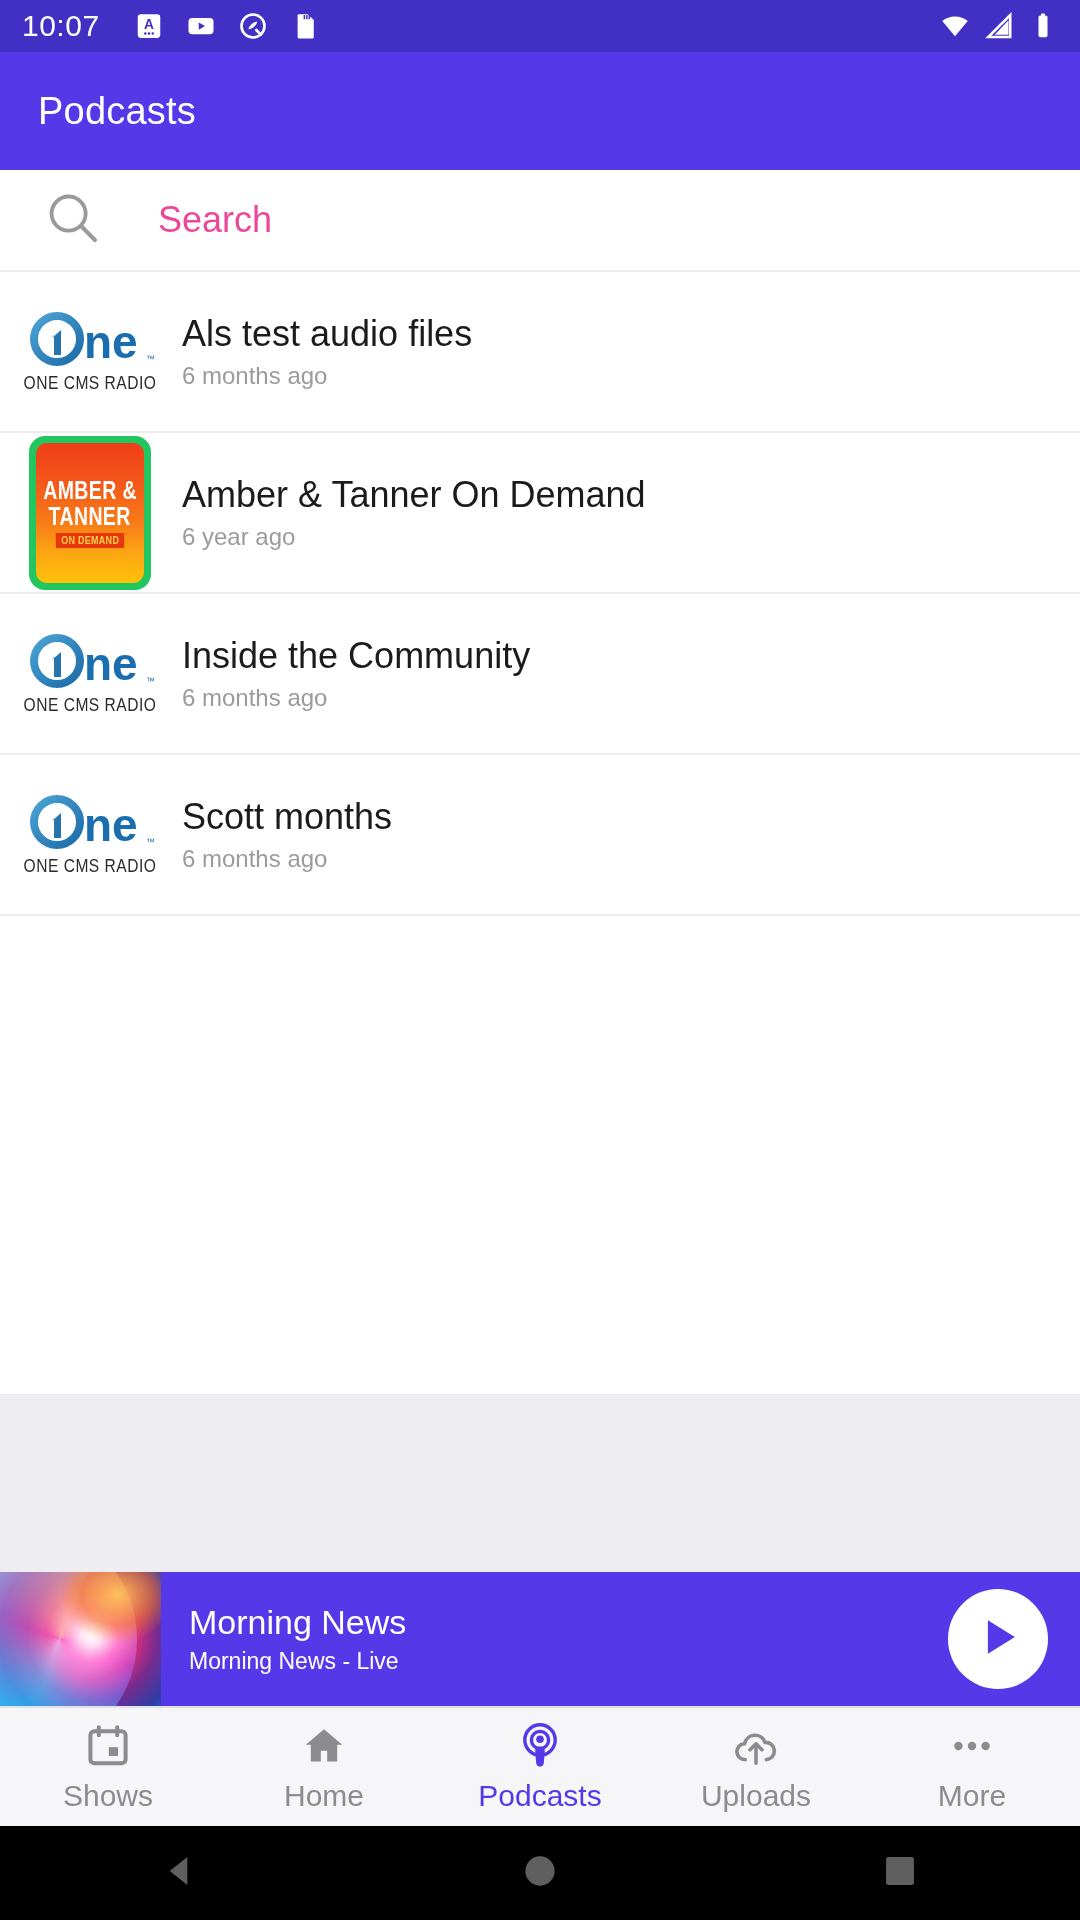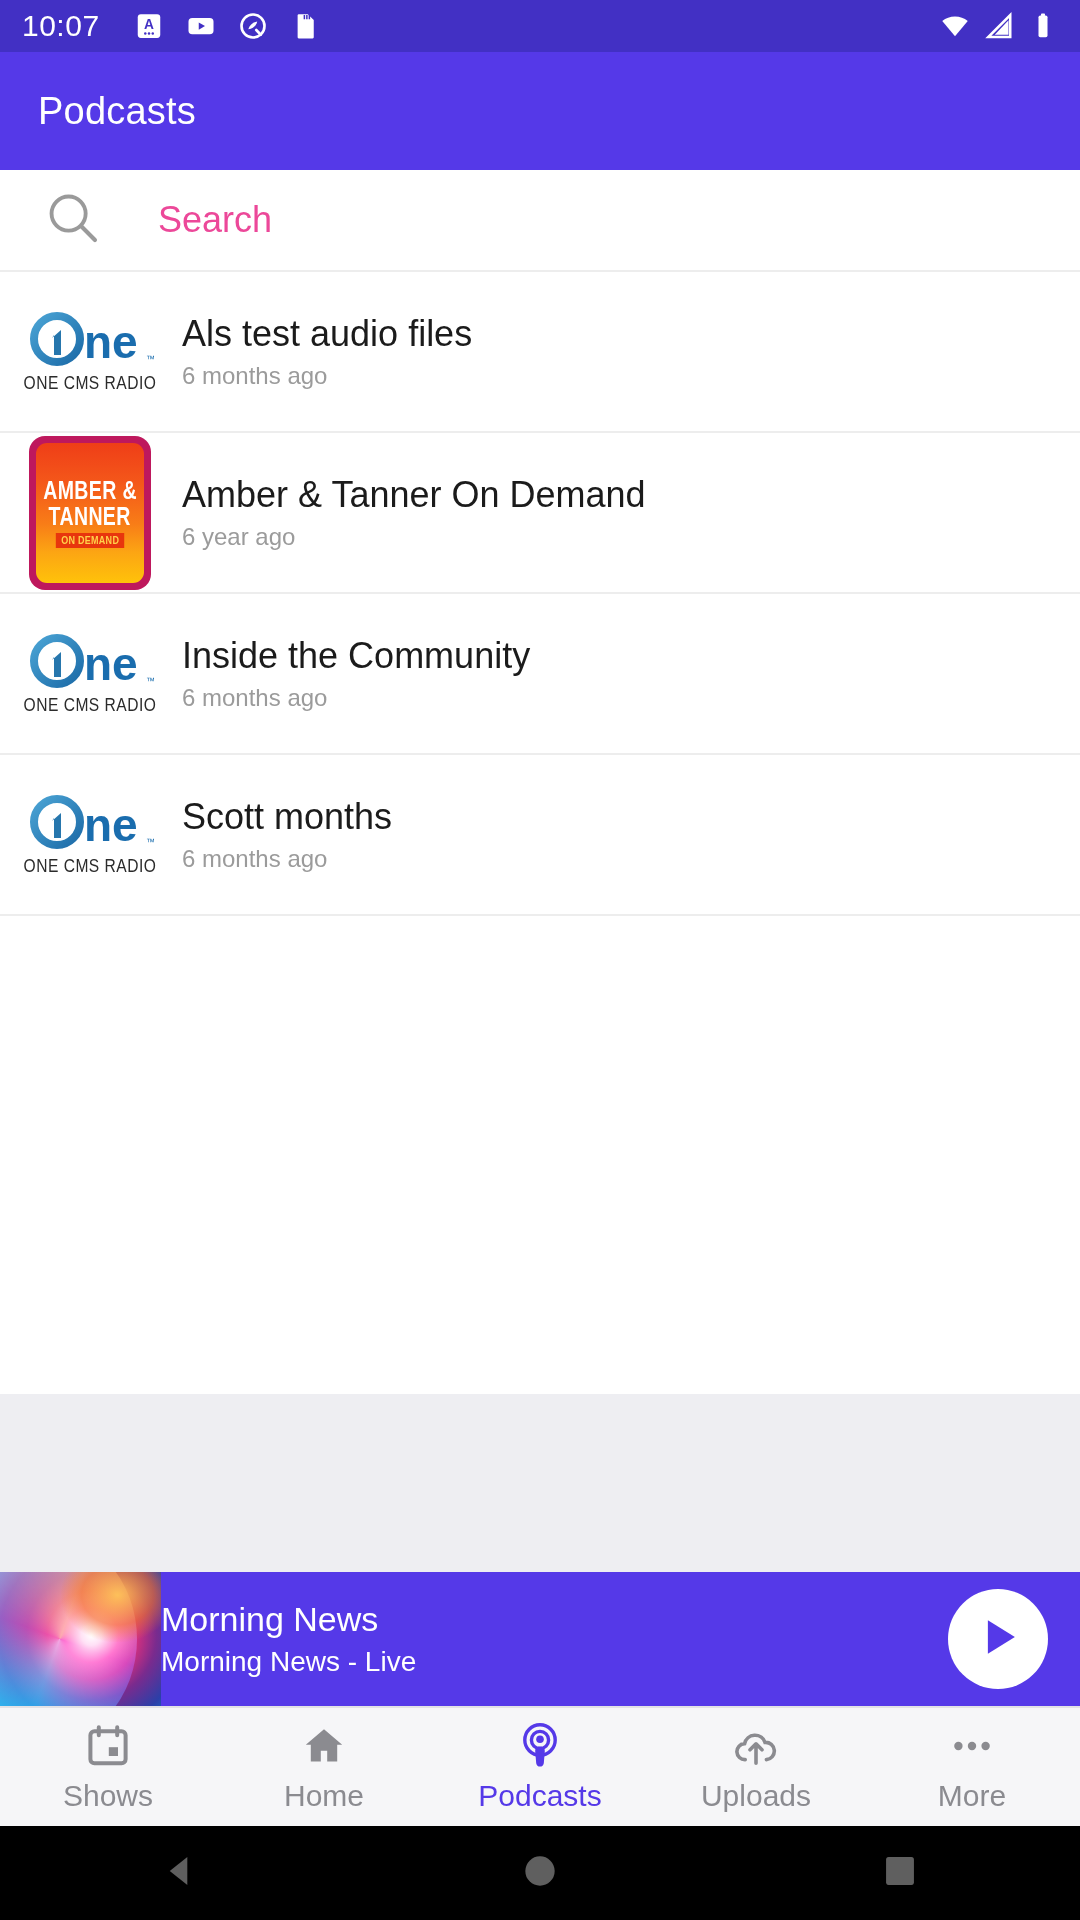--- a/index.html
+++ b/index.html
@@ -49,21 +49,21 @@
   
   .one-logo { display:flex; flex-direction:column; align-items:center; gap:4px; }
   .one-mark { display:flex; align-items:center; }
   .one-caption {
     font-size:19px; letter-spacing:.6px; color:#2b2b2b;
     font-family:"Liberation Sans Narrow","Liberation Sans", sans-serif;
     transform:scaleX(.82); white-space:nowrap;
   }
   
   .amber-art {
-    width:122px; height:154px; border-radius:16px; background:#be185d;
+    width:122px; height:154px; border-radius:16px; background:#22c55e;
     padding:7px; display:block;
   }
   .amber-inner {
     width:100%; height:100%; border-radius:11px;
     background:linear-gradient(180deg,#ef3e17 0%,#f4571a 28%,#f87d17 58%,#fca513 78%,#ffc20a 100%);
     display:flex; flex-direction:column; align-items:center; justify-content:center;
     overflow:hidden; position:relative;
   }
   .amber-l1, .amber-l2 {
     color:#fff; font-weight:700; line-height:.96; letter-spacing:.5px;
@@ -91,23 +91,23 @@
     flex:0 0 134px; background:#5539e8; display:flex; align-items:center; position:relative;
   }
   .np-art { width:161px; height:134px; flex:0 0 161px; position:relative; overflow:hidden; background:#10204a; }
   .np-art .swirl-a { position:absolute; inset:-20% -10% -20% -30%;
       background:radial-gradient(circle at 62% 48%, #ffffff 0%, #ffd9ee 6%, #ff5fa8 16%, #d6307f 26%, #7a2b8e 38%, #2c3fa8 54%, #0c7fd4 70%, #0a4ea8 100%); }
   .np-art .swirl-b { position:absolute; left:-35%; top:-30%; width:120%; height:160%;
       background:conic-gradient(from 200deg at 60% 50%, rgba(0,180,255,.85), rgba(255,80,160,.6), rgba(255,200,60,.75), rgba(20,40,160,.9), rgba(0,180,255,.85));
       mix-blend-mode:screen; opacity:.85; border-radius:50%; }
   .np-art .swirl-c { position:absolute; right:-8%; top:-18%; width:70%; height:70%;
       background:radial-gradient(ellipse at 50% 50%, rgba(255,196,86,.95) 0%, rgba(245,120,40,.6) 45%, rgba(255,120,40,0) 72%); }
-  .np-meta { display:flex; flex-direction:column; justify-content:center; flex:1 1 auto; }
+  .np-meta { display:flex; flex-direction:column; justify-content:center; padding-left:28px; flex:1 1 auto; }
   .np-title { color:#fff; font-size:34px; line-height:1.15; }
-  .np-sub { color:#fff; font-size:28px; line-height:1.2; margin-top:6px; }
+  .np-sub { color:#fff; font-size:23px; line-height:1.2; margin-top:6px; }
   .np-play {
     width:100px; height:100px; border-radius:50%; background:#fff;
     margin-right:32px; display:flex; align-items:center; justify-content:center; flex:0 0 100px;
   }
 
   
   .bottomnav {
     flex:0 0 120px; background:#f6f6f8; display:flex; align-items:center;
     border-top:2px solid #e2e2e6;
   }

